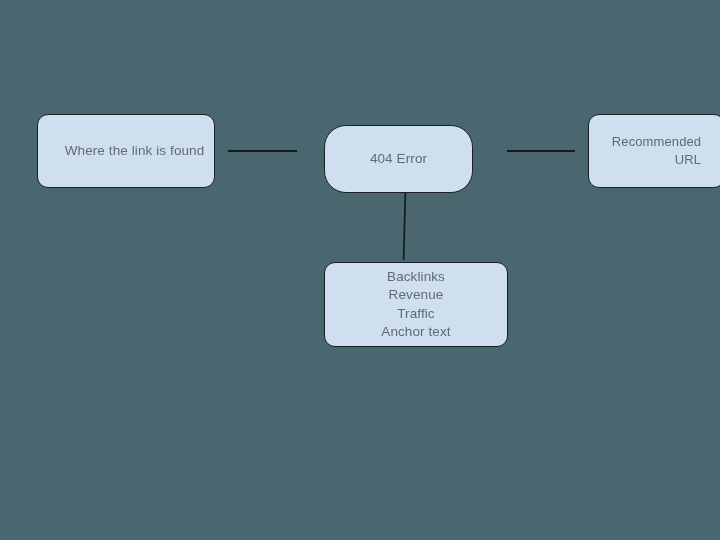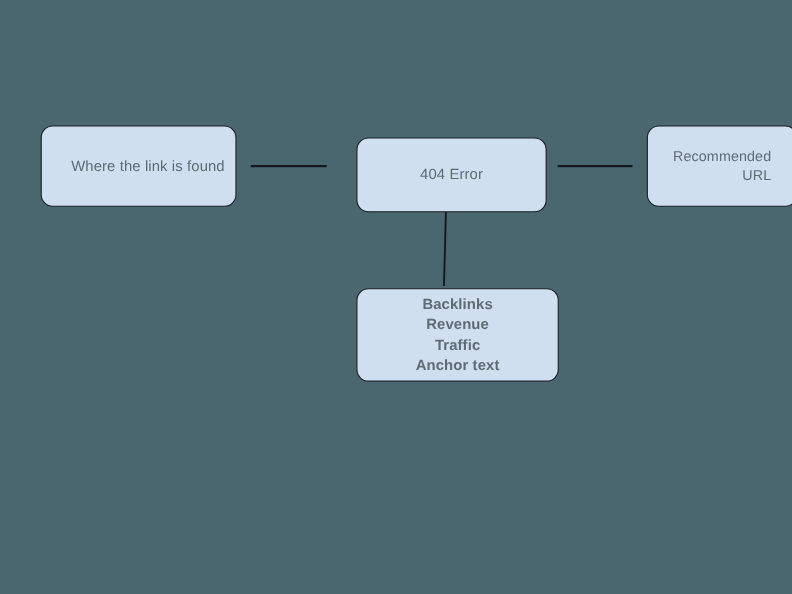--- a/index.html
+++ b/index.html
@@ -33,26 +33,26 @@
   }
   .node-label {
     color: #5e6b75;
     font-size: 13.5px;
     font-weight: 400;
     line-height: 18px;
     letter-spacing: 0.1px;
     white-space: pre-line;
   }
   .node-where   { left: 37px;  top: 114px; width: 178px; height: 74px; padding-left: 17px; }
-  .node-404     { left: 324px; top: 125px; width: 173px; height: 68px; }
+  .node-404     { left: 324px; top: 125px; width: 149px; height: 68px; border-radius: 22px; }
   .node-rec     { left: 588px; top: 114px; width: 137px; height: 74px; text-align: right; }
   .node-metrics { left: 324px; top: 262px; width: 184px; height: 85px; }
 
   .node-rec .node-label { font-size: 13px; line-height: 18px; }
-  .node-metrics .node-label { font-size: 13.5px; line-height: 18.5px; font-weight: bold; }
+  .node-metrics .node-label { font-size: 13.5px; line-height: 18.5px; }
 
   .edge {
     position: absolute;
     background: #14191e;
   }
   .edge-h { height: 1.6px; }
   .edge-left  { left: 228px; top: 150px; width: 69px; }
   .edge-right { left: 507px; top: 150px; width: 68px; }
 
   .edge-vert {

